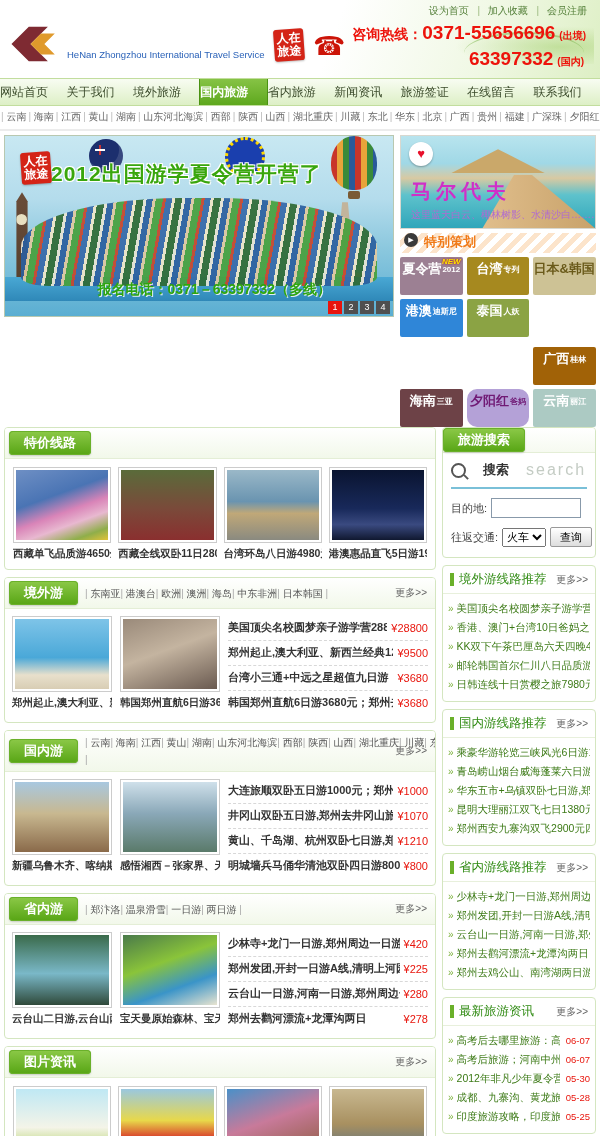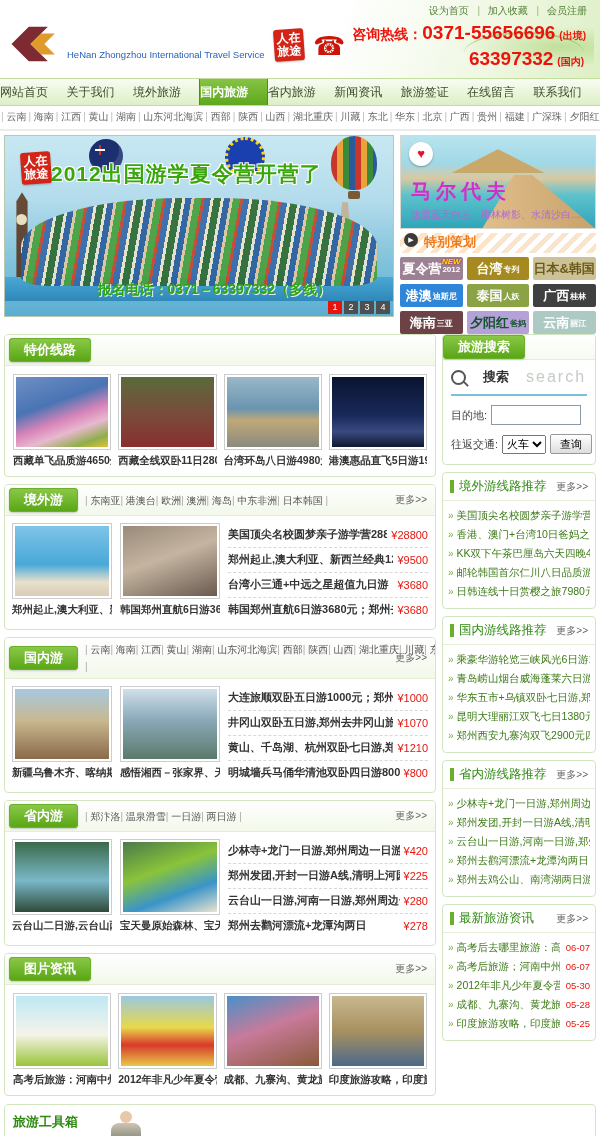--- a/index.html
+++ b/index.html
@@ -78,21 +78,21 @@
   .mal-walk{position:absolute;left:42%;top:42%;width:58%;height:58%;background:linear-gradient(90deg,#e0be8c,#c8a26a);clip-path:polygon(28% 0,44% 0,100% 100%,0 100%)}
   .heart-badge{position:absolute;left:8px;top:6px;width:24px;height:24px;border-radius:50%;background:#fff;color:#e8102a;
                font-size:13px;text-align:center;line-height:24px;box-shadow:0 1px 2px rgba(0,0,0,.3);z-index:3}
   .mal-title{position:absolute;left:10px;bottom:23px;font-size:20px;font-weight:bold;color:#d02fc8;letter-spacing:5px;z-index:3}
   .mal-sub{position:absolute;left:10px;bottom:6px;font-size:10px;color:#b06ad0;z-index:3;white-space:nowrap}
   .promo-head{display:flex;gap:6px;height:20px;padding:0 4px;
               background:repeating-linear-gradient(135deg,#ffffff 0 5px,#fce4cb 5px 10px)}
   .promo-head-icon{width:14px;height:14px;border-radius:50%;background:#3a3a3a;color:#fff;font-size:7px;line-height:14px;text-align:center;flex-shrink:0}
   .promo-title{font-size:13px;font-weight:bold;color:#f07a18}
   .promo-grid{display:grid;grid-template-columns:repeat(3,1fr);gap:4px}
-  .pbtn{position:relative;height:23px;line-height:23px;text-align:center;border-radius:2px;font-size:13px;font-weight:bold;color:#fff;cursor:pointer;white-space:nowrap;overflow:hidden}
+  .pbtn{position:relative;height:38px;line-height:23px;text-align:center;border-radius:2px;font-size:13px;font-weight:bold;color:#fff;cursor:pointer;white-space:nowrap;overflow:hidden}
   .pbtn-tag{font-size:8px;font-weight:bold;margin-left:1px;vertical-align:1px}
   .new-badge{position:absolute;top:0;right:2px;color:#ffe400;font-size:8px;font-style:italic;font-weight:bold;line-height:10px;text-shadow:0 0 2px #a00}
 
   .recommend{font-size:12px;color:#3c8a16;padding:6px 2px 7px;font-weight:bold}
 
   
   .columns{display:flex;gap:6px;align-items:flex-start}
   .col-left{flex:1;min-width:0}
   .col-right{width:154px;flex-shrink:0}
 
@@ -265,27 +265,27 @@
           </div>
           <div class="pbtn" style="background-color: rgb(205, 194, 149); color: rgb(106, 90, 26);">
             <span>日本&amp;韩国</span><span class="pbtn-tag"></span>
           </div>
           <div class="pbtn" style="background-color: rgb(47, 134, 216); color: rgb(255, 255, 255);">
             <span>港澳</span><span class="pbtn-tag">迪斯尼</span>
           </div>
           <div class="pbtn" style="background-color: rgb(139, 163, 68); color: rgb(255, 255, 255);">
             <span>泰国</span><span class="pbtn-tag">人妖</span>
           </div>
-          <div class="pbtn" style="background-color: #404040; color: rgb(255, 255, 255);">
+          <div class="pbtn" style="background-color: #a16207; color: rgb(255, 255, 255); margin-top: 48px;">
             <span>广西</span><span class="pbtn-tag">桂林</span>
           </div>
           <div class="pbtn" style="background-color: rgb(109, 66, 71); color: rgb(255, 255, 255);">
             <span>海南</span><span class="pbtn-tag">三亚</span>
           </div>
-          <div class="pbtn" style="background-color: rgb(180, 161, 215); color: #14532d;">
+          <div class="pbtn" style="background-color: rgb(180, 161, 215); color: #701a75; border-radius: 10px;">
             <span>夕阳红</span><span class="pbtn-tag">爸妈</span>
           </div>
           <div class="pbtn" style="background-color: rgb(172, 202, 195); color: rgb(255, 255, 255);">
             <span>云南</span><span class="pbtn-tag">丽江</span>
           </div>
         </div>
       </div>
     </div>
 
 

